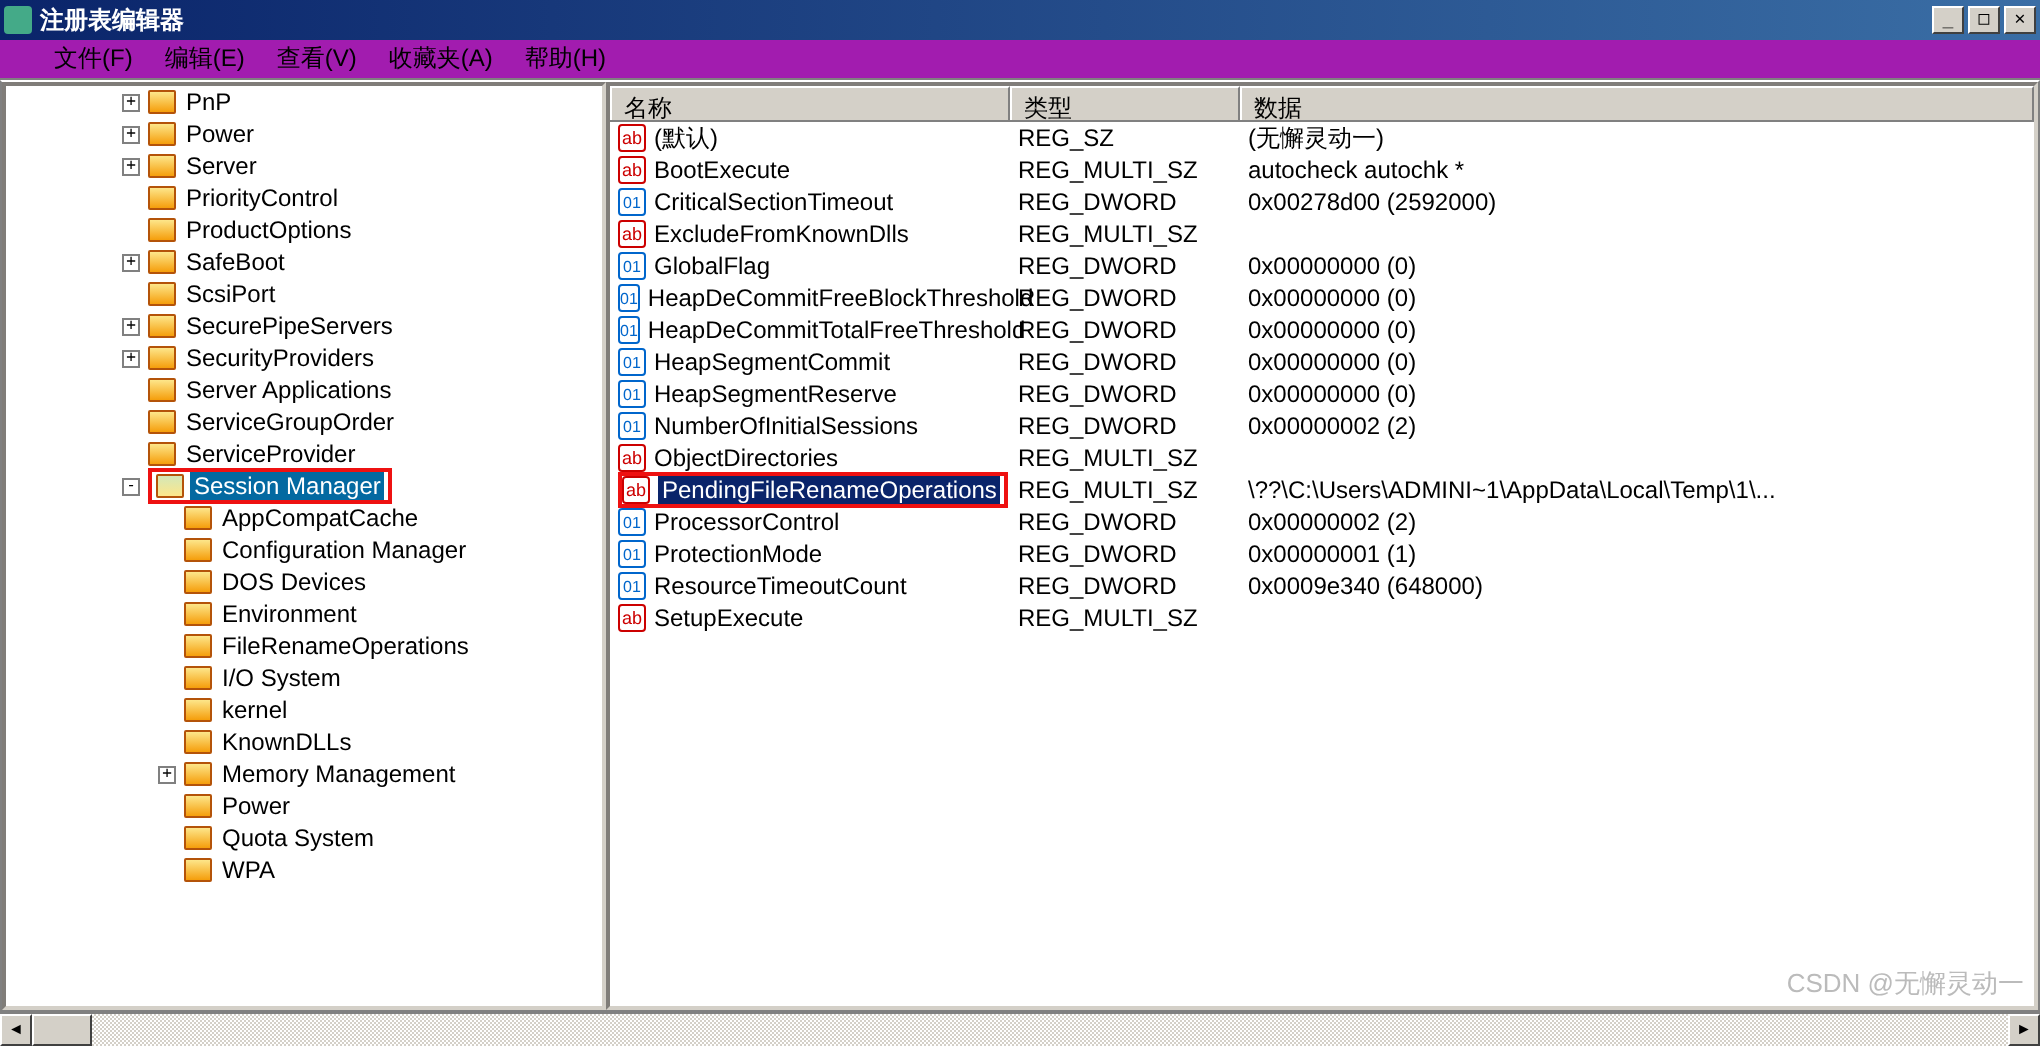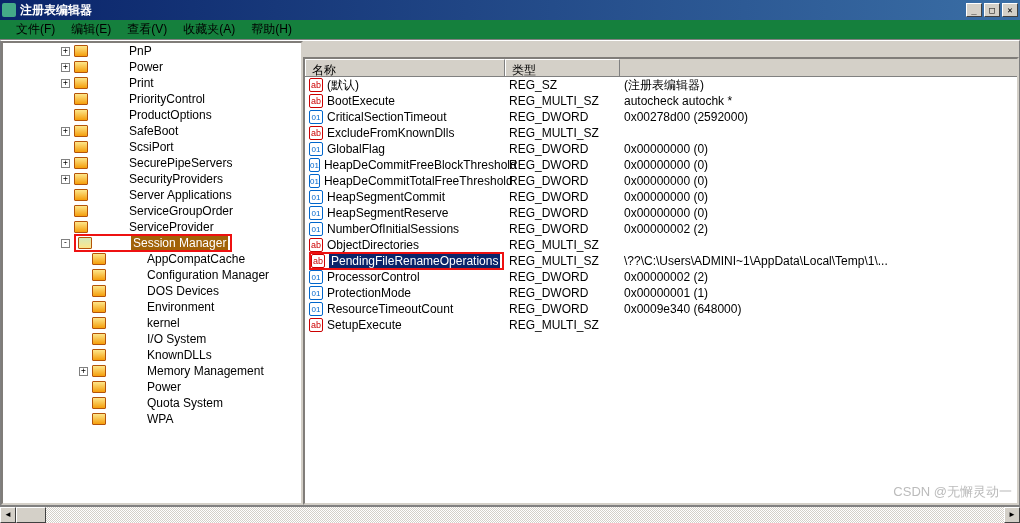--- a/index.html
+++ b/index.html
@@ -5,37 +5,37 @@
     * { margin: 0; padding: 0; box-sizing: border-box; font-family: 'SimSun', 'MS Sans Serif', sans-serif; font-size: 12px; }
     body { background: #d4d0c8; width: 1020px; height: 523px; overflow: hidden; position: relative; }
     
     .titlebar { background: linear-gradient(to right, #0a246a, #3a6ea5); height: 20px; display: flex; align-items: center; justify-content: space-between; padding: 0 2px; }
     .titlebar-left { display: flex; align-items: center; gap: 4px; }
     .titlebar-icon { width: 14px; height: 14px; background: #4a8; border-radius: 2px; }
     .titlebar-text { color: white; font-weight: bold; }
     .titlebar-buttons { display: flex; gap: 2px; }
     .titlebar-btn { width: 16px; height: 14px; background: #d4d0c8; border: 1px solid; border-color: #fff #404040 #404040 #fff; display: flex; align-items: center; justify-content: center; font-family: monospace; font-size: 9px; cursor: pointer; }
     
-    .menubar { background: #15803d; height: 20px; display: flex; align-items: center; padding-left: 8px; border-bottom: 1px solid #808080; }
+    .menubar { background: #a21caf; height: 20px; display: flex; align-items: center; padding-left: 19px; border-bottom: 1px solid #808080; }
     .menu-item { padding: 2px 8px; cursor: pointer; }
     
     .content { display: flex; height: 466px; border: 1px solid #808080; border-top: 1px solid #fff; }
     
     .tree-panel { width: 302px; background: white; border: 2px inset #d4d0c8; overflow: hidden; position: relative; }
     .tree-scroll { overflow: hidden; height: 100%; }
     .tree-node { display: flex; align-items: center; height: 16px; white-space: nowrap; padding-left: 4px; cursor: pointer; }
     .expander { width: 9px; height: 9px; border: 1px solid #808080; background: white; display: inline-flex; align-items: center; justify-content: center; font-size: 8px; line-height: 1; margin-right: 4px; font-family: monospace; }
     .expander-space { width: 13px; display: inline-block; }
     .folder-icon { width: 14px; height: 12px; background: linear-gradient(#fde68a, #f59e0b); border: 1px solid #b45309; border-radius: 1px; margin-right: 3px; display: inline-block; }
     .folder-open { background: linear-gradient(#d4e8b8, #fde68a); }
-    .tree-label { padding: 0 2px; margin-left: 36px; }
-    .tree-label.selected { background: #a16207; color: white; }
+    .tree-label { padding: 0 2px; }
+    .tree-label.selected { background: #0369a1; color: white; }
     .highlight-red { border: 2px solid #e11; }
     
-    .list-panel { flex: 1; background: white; border: 2px inset #d4d0c8; margin-top: 16px; }
+    .list-panel { flex: 1; background: white; border: 2px inset #d4d0c8; }
     .list-header { display: flex; background: #d4d0c8; border-bottom: 1px solid #808080; height: 18px; }
     .list-header-col { padding: 2px 6px; border-right: 1px solid #808080; border-top: 1px solid #fff; border-left: 1px solid #fff; cursor: pointer; }
     .col-name { width: 200px; }
     .col-type { width: 115px; }
     .col-data { flex: 1; }
     .list-body { }
     .list-row { display: flex; align-items: center; height: 16px; cursor: pointer; }
     .cell-name { width: 200px; display: flex; align-items: center; padding-left: 4px; }
     .cell-type { width: 115px; padding-left: 4px; }
     .cell-data { flex: 1; padding-left: 4px; white-space: nowrap; overflow: hidden; }
@@ -92,21 +92,21 @@
         <div class="tree-node">
           <span style="display: inline-block; width: 54px;"></span>
           <span class="expander">+</span>
           <span class="folder-icon"></span>
           <span class="tree-label">Power</span>
         </div>
         <div class="tree-node">
           <span style="display: inline-block; width: 54px;"></span>
           <span class="expander">+</span>
           <span class="folder-icon"></span>
-          <span class="tree-label">Print</span>
+          <span class="tree-label">Server</span>
         </div>
         <div class="tree-node">
           <span style="display: inline-block; width: 54px;"></span>
           <span class="expander-space"></span>
           <span class="folder-icon"></span>
           <span class="tree-label">PriorityControl</span>
         </div>
         <div class="tree-node">
           <span style="display: inline-block; width: 54px;"></span>
           <span class="expander-space"></span>
@@ -184,27 +184,33 @@
         <div class="tree-node">
           <span style="display: inline-block; width: 72px;"></span>
           <span class="expander-space"></span>
           <span class="folder-icon"></span>
           <span class="tree-label">Environment</span>
         </div>
         <div class="tree-node">
           <span style="display: inline-block; width: 72px;"></span>
           <span class="expander-space"></span>
           <span class="folder-icon"></span>
+          <span class="tree-label">FileRenameOperations</span>
+        </div>
+        <div class="tree-node">
+          <span style="display: inline-block; width: 72px;"></span>
+          <span class="expander-space"></span>
+          <span class="folder-icon"></span>
+          <span class="tree-label">I/O System</span>
+        </div>
+        <div class="tree-node">
+          <span style="display: inline-block; width: 72px;"></span>
+          <span class="expander-space"></span>
+          <span class="folder-icon"></span>
           <span class="tree-label">kernel</span>
-        </div>
-        <div class="tree-node">
-          <span style="display: inline-block; width: 72px;"></span>
-          <span class="expander-space"></span>
-          <span class="folder-icon"></span>
-          <span class="tree-label">I/O System</span>
         </div>
         <div class="tree-node">
           <span style="display: inline-block; width: 72px;"></span>
           <span class="expander-space"></span>
           <span class="folder-icon"></span>
           <span class="tree-label">KnownDLLs</span>
         </div>
         <div class="tree-node">
           <span style="display: inline-block; width: 72px;"></span>
           <span class="expander">+</span>
@@ -228,29 +234,30 @@
           <span class="expander-space"></span>
           <span class="folder-icon"></span>
           <span class="tree-label">WPA</span>
         </div>
       </div>
   </div>
   <div class="list-panel">
     <div class="list-header">
       <div class="list-header-col col-name">名称</div>
       <div class="list-header-col col-type">类型</div>
+      <div class="list-header-col col-data">数据</div>
     </div>
     <div class="list-body" id="list-container">
         <div class="list-row">
           <div class="cell-name">
             <span class="reg-icon reg-sz"></span>
             <span class="name-text">(默认)</span>
           </div>
           <div class="cell-type">REG_SZ</div>
-          <div class="cell-data">(注册表编辑器)</div>
+          <div class="cell-data">(无懈灵动一)</div>
         </div>
         <div class="list-row">
           <div class="cell-name">
             <span class="reg-icon reg-sz"></span>
             <span class="name-text">BootExecute</span>
           </div>
           <div class="cell-type">REG_MULTI_SZ</div>
           <div class="cell-data">autocheck autochk *</div>
         </div>
         <div class="list-row">

